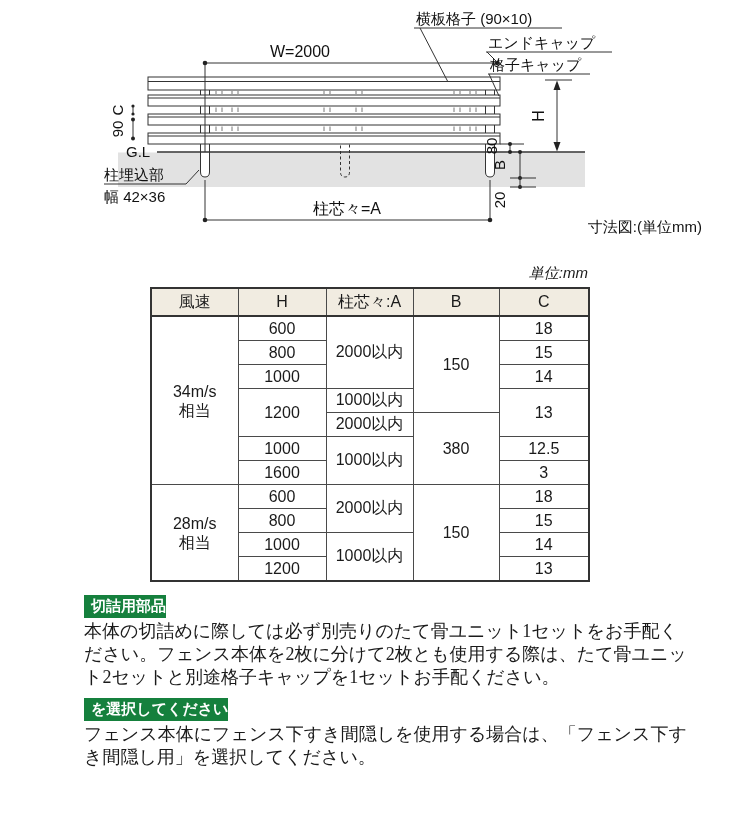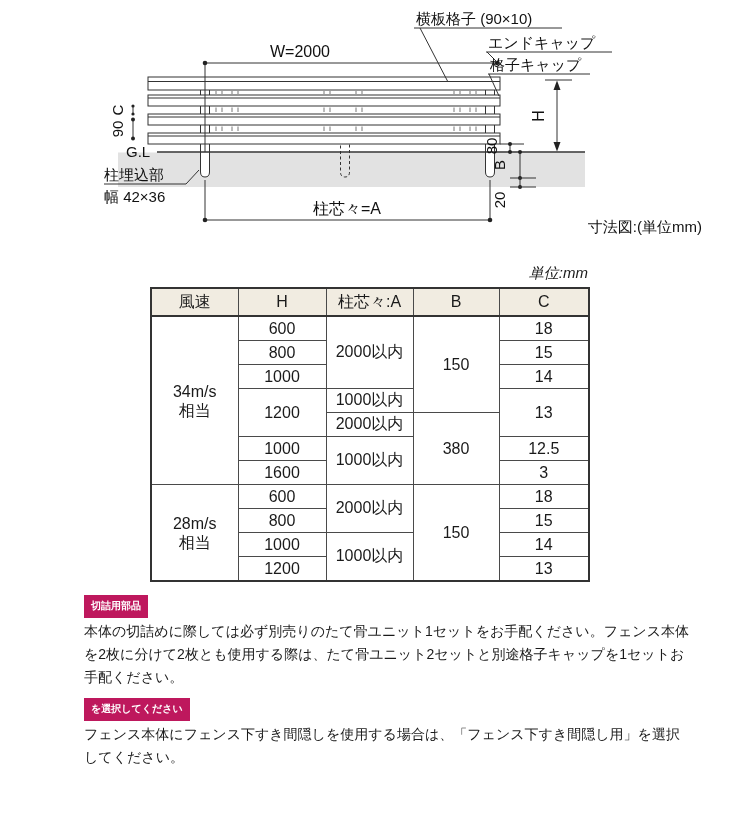--- a/index.html
+++ b/index.html
@@ -39,25 +39,25 @@
   }
   td.wind span{display:block;line-height:19px;}
 
   
   .notes{margin:13px 0 0 84px;width:606px;}
   .note{margin:0;padding-left:19px;text-indent:-19px;
         font-size:18px;line-height:23px;}
   .note .bullet{font-size:13px;vertical-align:1px;padding-right:2px;}
   .section{margin:9px 0 0 84px;width:606px;}
   .badge{
-    display:inline-block;background:#be185d;color:#fff;
-    font-size:10px;font-weight:bold;line-height:20px;
-    padding:1px 7px 2px 7px;margin-bottom:1px;
-  }
-  .section p{margin:1px 0 0 0;font-size:14px;line-height:23px;}
+    display:inline-block;background:#15803d;color:#fff;
+    font-size:15px;font-weight:bold;line-height:20px;
+    padding:1px 0 2px 7px;margin-bottom:1px;
+  }
+  .section p{margin:1px 0 0 0;font-size:18px;line-height:23px;font-family:Liberation Serif, serif;}
 </style>
 </head>
 <body>
 
 <div class="page">
 
   <svg class="diagram" width="740" height="248" viewBox="0 0 740 248">
 
     <rect x="118" y="152.5" width="467" height="34.5" fill="#e2e2e2"></rect>
 

